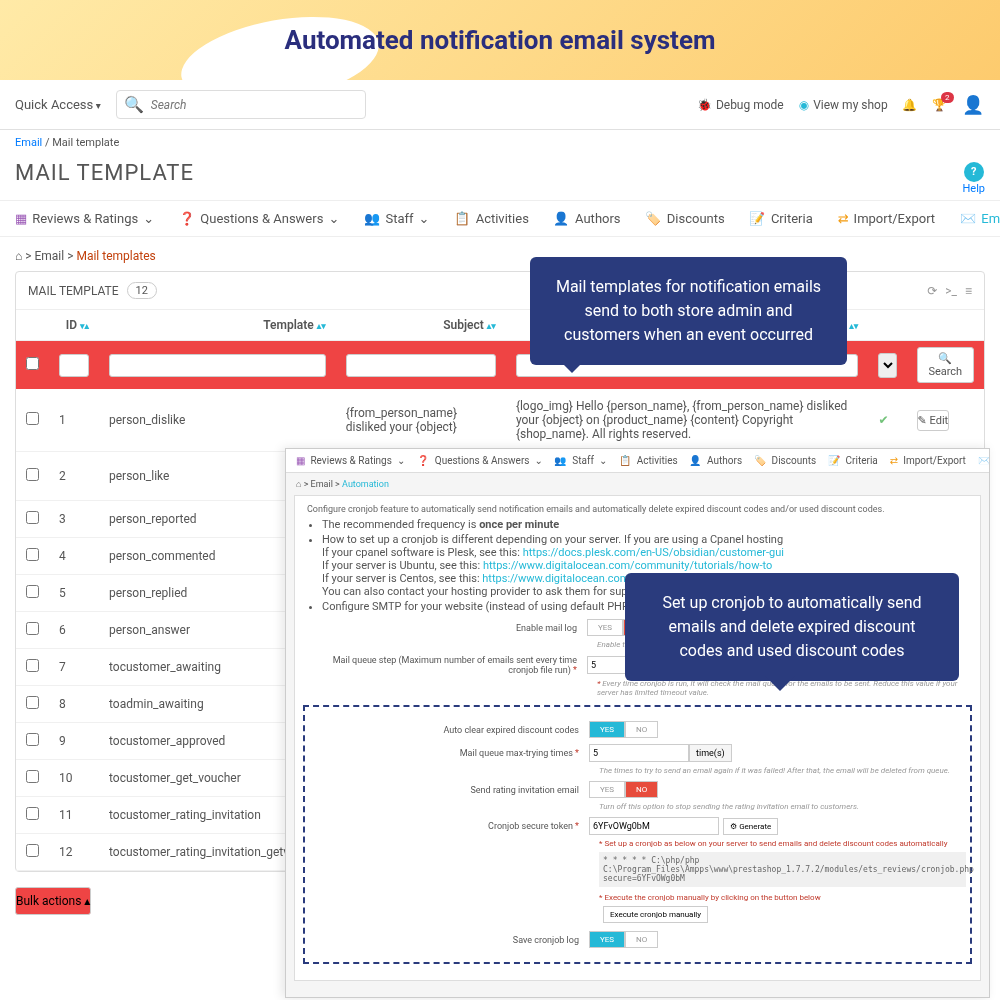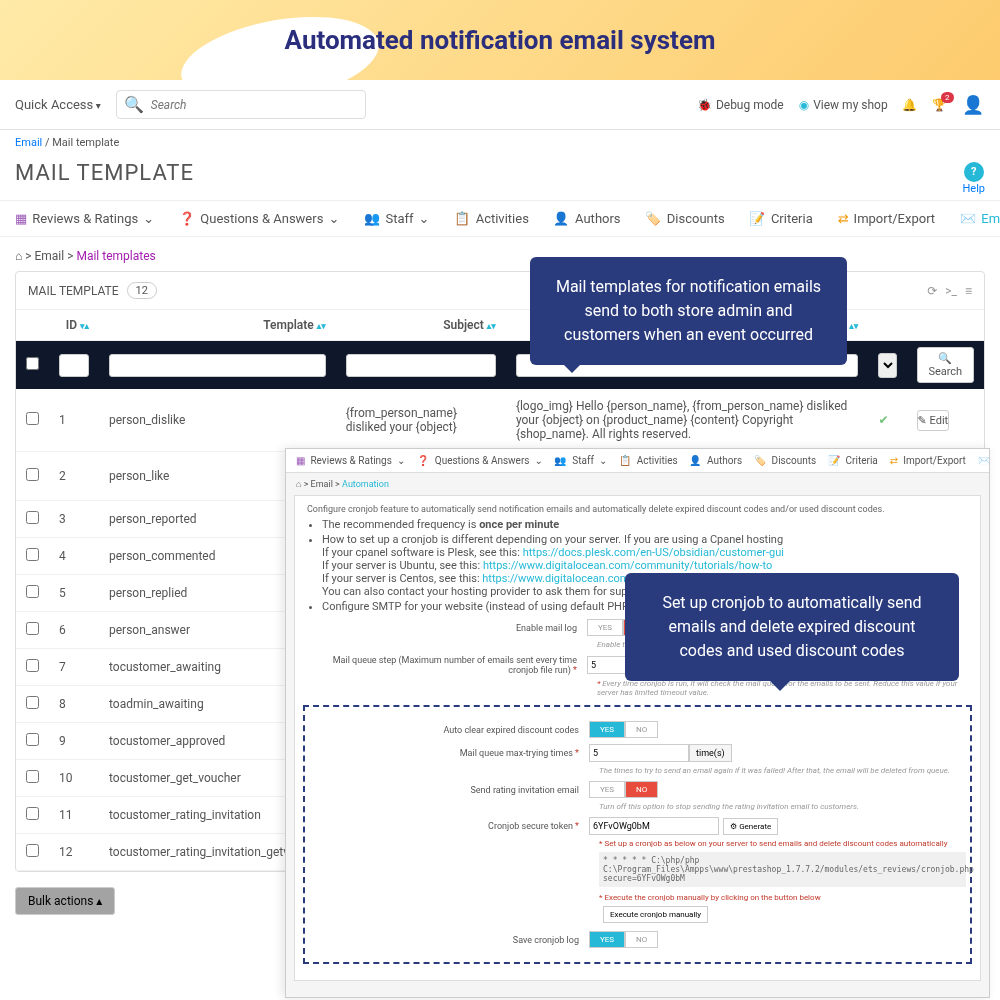--- a/index.html
+++ b/index.html
@@ -18,38 +18,38 @@
 .badge-num::after{content:"2";position:absolute;top:-6px;right:-6px;background:#dc3545;color:#fff;font-size:8px;padding:1px 4px;border-radius:8px}
 .crumb{padding:6px 15px;font-size:11px;color:#555}
 .crumb a{color:#007bff;text-decoration:none}
 .page-title{padding:5px 15px 15px;font-size:22px;color:#555;font-weight:400;letter-spacing:1px}
 .help-icon{position:absolute;right:15px;top:162px;text-align:center;font-size:11px;color:#007bff}
 .help-icon div:first-child{width:20px;height:20px;border-radius:50%;background:#25b9d7;color:#fff;font-weight:bold;line-height:20px;margin:0 auto}
 .tabs{display:flex;gap:25px;padding:10px 15px;border-top:1px solid #eee;border-bottom:1px solid #eee;font-size:13px;align-items:center;overflow:hidden}
 .tab{display:flex;align-items:center;gap:5px;color:#555;cursor:pointer;white-space:nowrap}
 .tab.active{color:#25b9d7}
 .crumb2{padding:12px 15px 8px;font-size:12px;color:#555}
-.crumb2 a{color:#a21caf;text-decoration:none}
+.crumb2 a{color:#c2410c;text-decoration:none}
 .panel{margin:0 15px;border:1px solid #ddd;border-radius:4px}
 .panel-hdr{padding:10px 12px;border-bottom:1px solid #eee;font-size:12px;color:#555;display:flex;align-items:center;gap:8px}
 .panel-hdr .count{background:#fff;border:1px solid #ccc;border-radius:10px;padding:1px 8px;font-size:11px}
 .panel-hdr .right-tools{margin-left:auto;display:flex;gap:8px;color:#999}
 table{width:100%;border-collapse:collapse;font-size:12px}
 th{text-align:right;padding:8px 10px;color:#555;font-weight:600;border-bottom:1px solid #eee}
 th .sort{font-size:9px;color:#25b9d7}
-.filter-row td{padding:6px 10px;background:#0f172a}
+.filter-row td{padding:6px 10px;background:#ef4444}
 .filter-row input,.filter-row select{width:100%;padding:4px;border:1px solid #ccc;border-radius:3px;font-size:11px}
 .filter-row .search-btn{background:#fff;border:1px solid #ccc;padding:4px 8px;font-size:11px;color:#555;cursor:pointer;border-radius:3px}
 tbody tr{border-bottom:1px solid #f0f0f0}
 tbody td{padding:10px;color:#555;vertical-align:middle}
 .chk{width:30px}
 .idcol{width:40px}
 .edit-btn{background:#fff;border:1px solid #ccc;padding:3px 0;font-size:11px;color:#555;cursor:pointer;border-radius:3px}
 .check{color:#72c279}
-.bulk{margin:15px;border:1px solid #ccc;background:#a3a3a3;padding:6px 12px;font-size:12px;cursor:pointer;border-radius:3px}
+.bulk{margin:15px;border:1px solid #ccc;background:#ef4444;padding:6px 0;font-size:12px;cursor:pointer;border-radius:3px}
 .callout{position:absolute;background:#2a3b7d;color:#fff;padding:18px 22px;border-radius:6px;font-size:16px;text-align:center;z-index:10;line-height:1.5}
 .callout1{top:257px;left:530px;width:317px}
 .callout1::after{content:"";position:absolute;bottom:-20px;left:30px;border:12px solid transparent;border-top-color:#2a3b7d}
 .callout2{top:573px;left:625px;width:334px}
 .callout2::after{content:"";position:absolute;bottom:-25px;left:140px;border:15px solid transparent;border-top-color:#2a3b7d}
 .overlay{position:absolute;top:448px;left:285px;width:705px;height:550px;background:#f5f5f5;border:1px solid #ccc;box-shadow:-3px 0 10px rgba(0,0,0,0.1);z-index:5;font-size:10px;overflow:hidden}
 .overlay .otabs{display:flex;gap:12px;padding:6px 10px;border-bottom:1px solid #ddd;font-size:10px;background:#fff}
 .overlay .ocrumb{padding:6px 10px;font-size:9px;color:#555}
 .overlay .ocrumb a{color:#25b9d7}
 .overlay .settings{background:#fff;margin:0 8px 8px;border:1px solid #ddd;padding:8px 12px}

